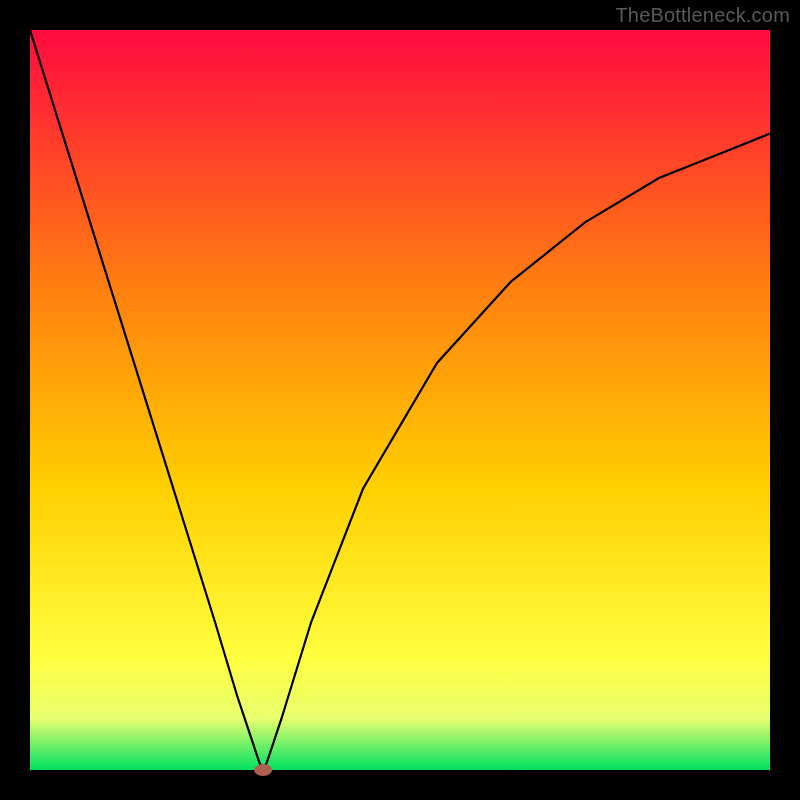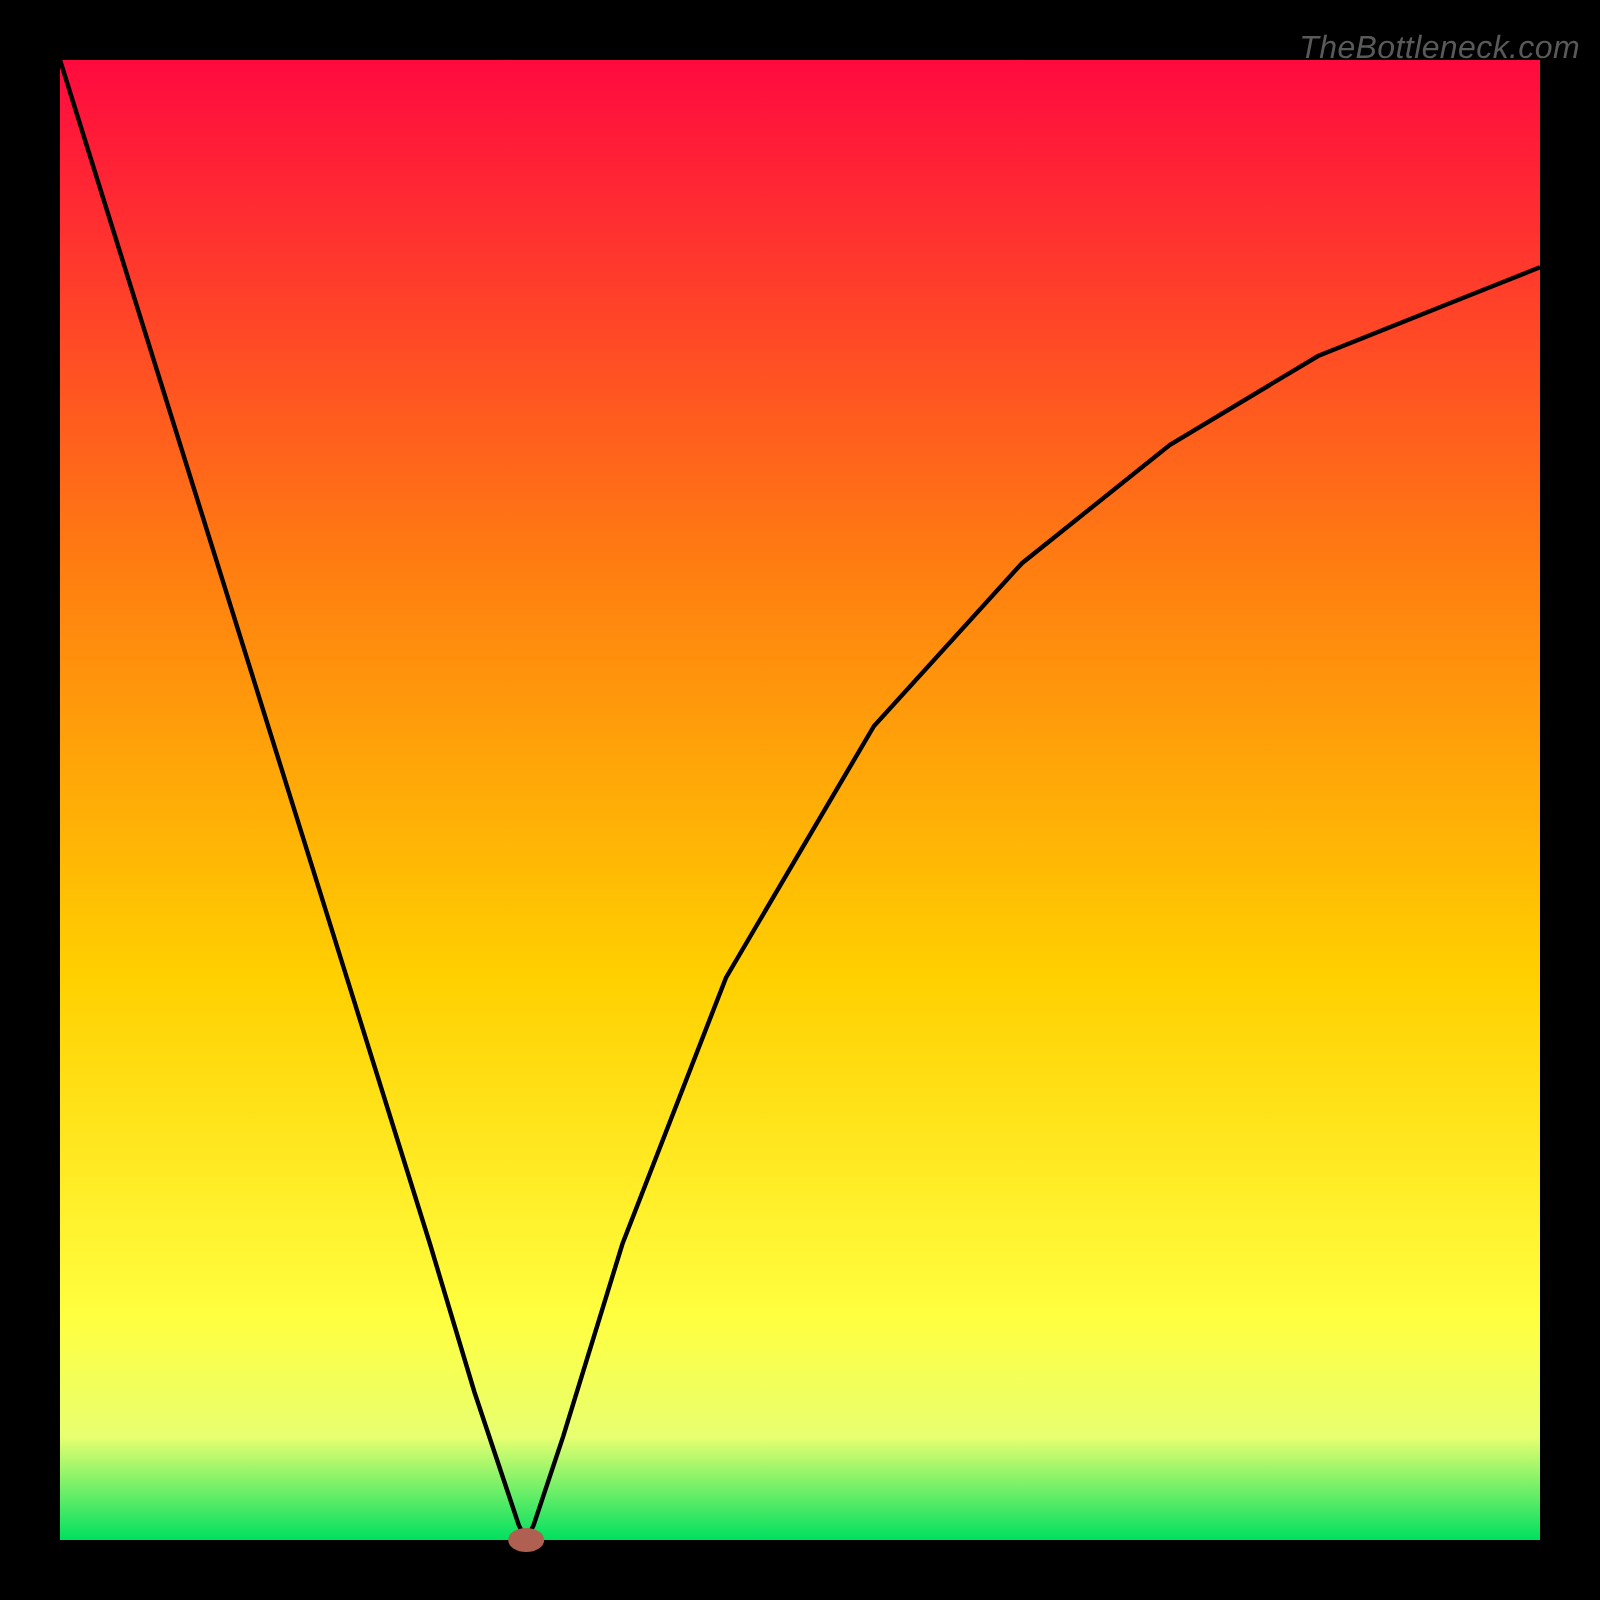--- a/index.html
+++ b/index.html
@@ -12,28 +12,27 @@
     font-family: Arial, Helvetica, sans-serif;
   }
   .frame {
     position: relative;
     width: 800px;
     height: 800px;
     background: #000;
   }
   .watermark {
     position: absolute;
-    top: 16px;
+    top: 4px;
     right: 10px;
     color: #595959;
-    font-size: 16px;
+    font-size: 20px;
     font-weight: 500;
     letter-spacing: 0.2px;
     z-index: 10;
-    font-style: italic;
   }
   svg {
     display: block;
   }
 </style>
 </head>
 <body>
 
 <div class="frame">
   <div class="watermark">TheBottleneck.com</div>

